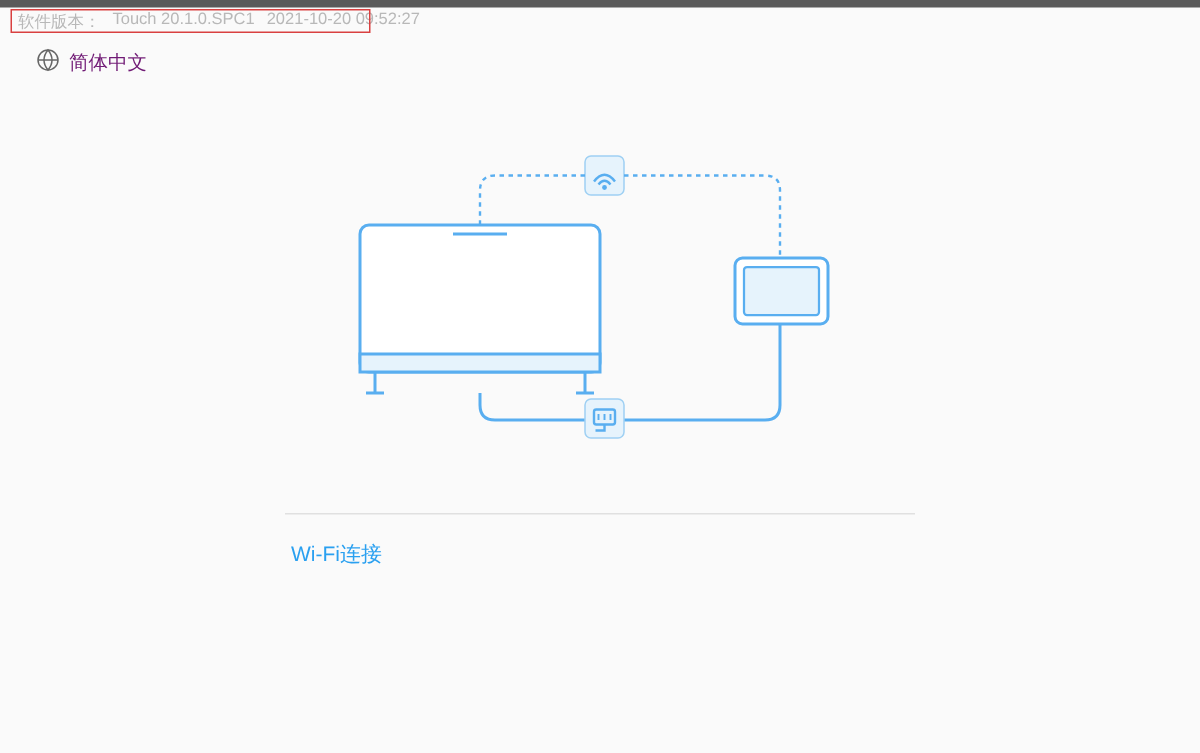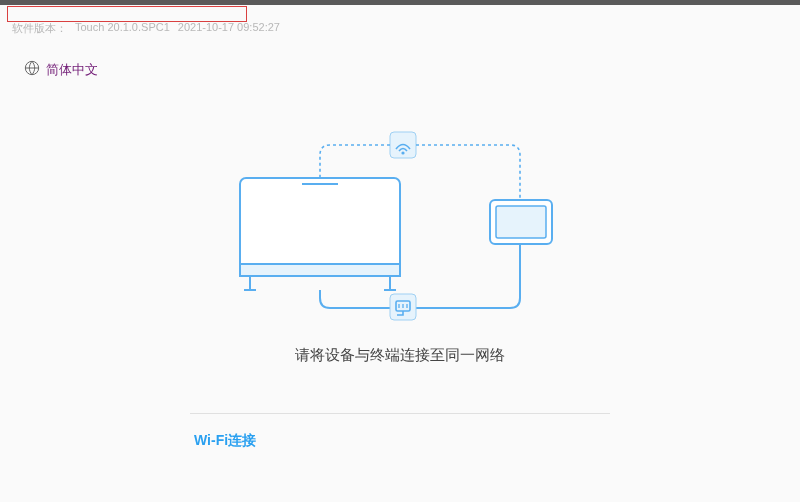--- a/index.html
+++ b/index.html
@@ -9,21 +9,21 @@
       font-family: "Microsoft YaHei", Arial, sans-serif;
       background: #fafafa;
       position: relative;
       overflow: hidden;
     }
     .top-bar {
       height: 5px;
       background: #5a5a5a;
     }
     .version-line {
-      padding: 16px 12px;
+      padding: 2px 12px;
       font-size: 11px;
       color: #b8b8b8;
       display: flex;
       gap: 8px;
       text-align: right;
     }
     .highlight-box {
       position: absolute;
       top: 6px;
       left: 7px;
@@ -63,34 +63,34 @@
       height: 1px;
       background: #e0e0e0;
       margin: 48px auto 18px;
     }
     .wifi-link {
       width: 420px;
       margin: 0 auto;
       text-align: left;
       padding-left: 4px;
       font-size: 14px;
-      font-weight: 700;
+      font-weight: 400;
       color: #2aa0f0;
       cursor: pointer;
     }
   </style>
 </head>
 <body>
 
 <div class="top-bar"></div>
 
 <div class="version-line">
   <span>软件版本：</span>
   <span>Touch 20.1.0.SPC1</span>
-  <span>2021-10-17 09:52:27</span>
+  <span>2021-10-20 09:52:27</span>
 </div>
 <div class="highlight-box"></div>
 
 <div class="lang-row">
   <span>
     <svg width="16" height="16" viewBox="0 0 24 24" fill="none" stroke="#666" stroke-width="1.5">
       <circle cx="12" cy="12" r="10"></circle>
       <path d="M2 12h20"></path>
       <path d="M12 2c2.5 3 4 6.5 4 10s-1.5 7-4 10c-2.5-3-4-6.5-4-10s1.5-7 4-10z"></path>
     </svg>
@@ -137,18 +137,17 @@
         <rect x="0" y="0" width="26" height="26" rx="4" fill="#e6f3fc" stroke="#9fd0f3" stroke-width="1"></rect>
         <rect x="6" y="7" width="14" height="10" rx="1.5" fill="none" stroke="#59aef0" stroke-width="1.6"></rect>
         <line x1="9" y1="10" x2="9" y2="14" stroke="#59aef0" stroke-width="1.3"></line>
         <line x1="13" y1="10" x2="13" y2="14" stroke="#59aef0" stroke-width="1.3"></line>
         <line x1="17" y1="10" x2="17" y2="14" stroke="#59aef0" stroke-width="1.3"></line>
         <path d="M13 17 L13 21 L7 21" fill="none" stroke="#59aef0" stroke-width="1.6"></path>
       </g>
     </svg>
   </div>
 
-  <div class="instruct">请将设备与终端连接至同一网络</div>
 
   <div class="divider"></div>
 
   <div class="wifi-link">Wi-Fi连接</div>
 </div>
 
 </body></html>

